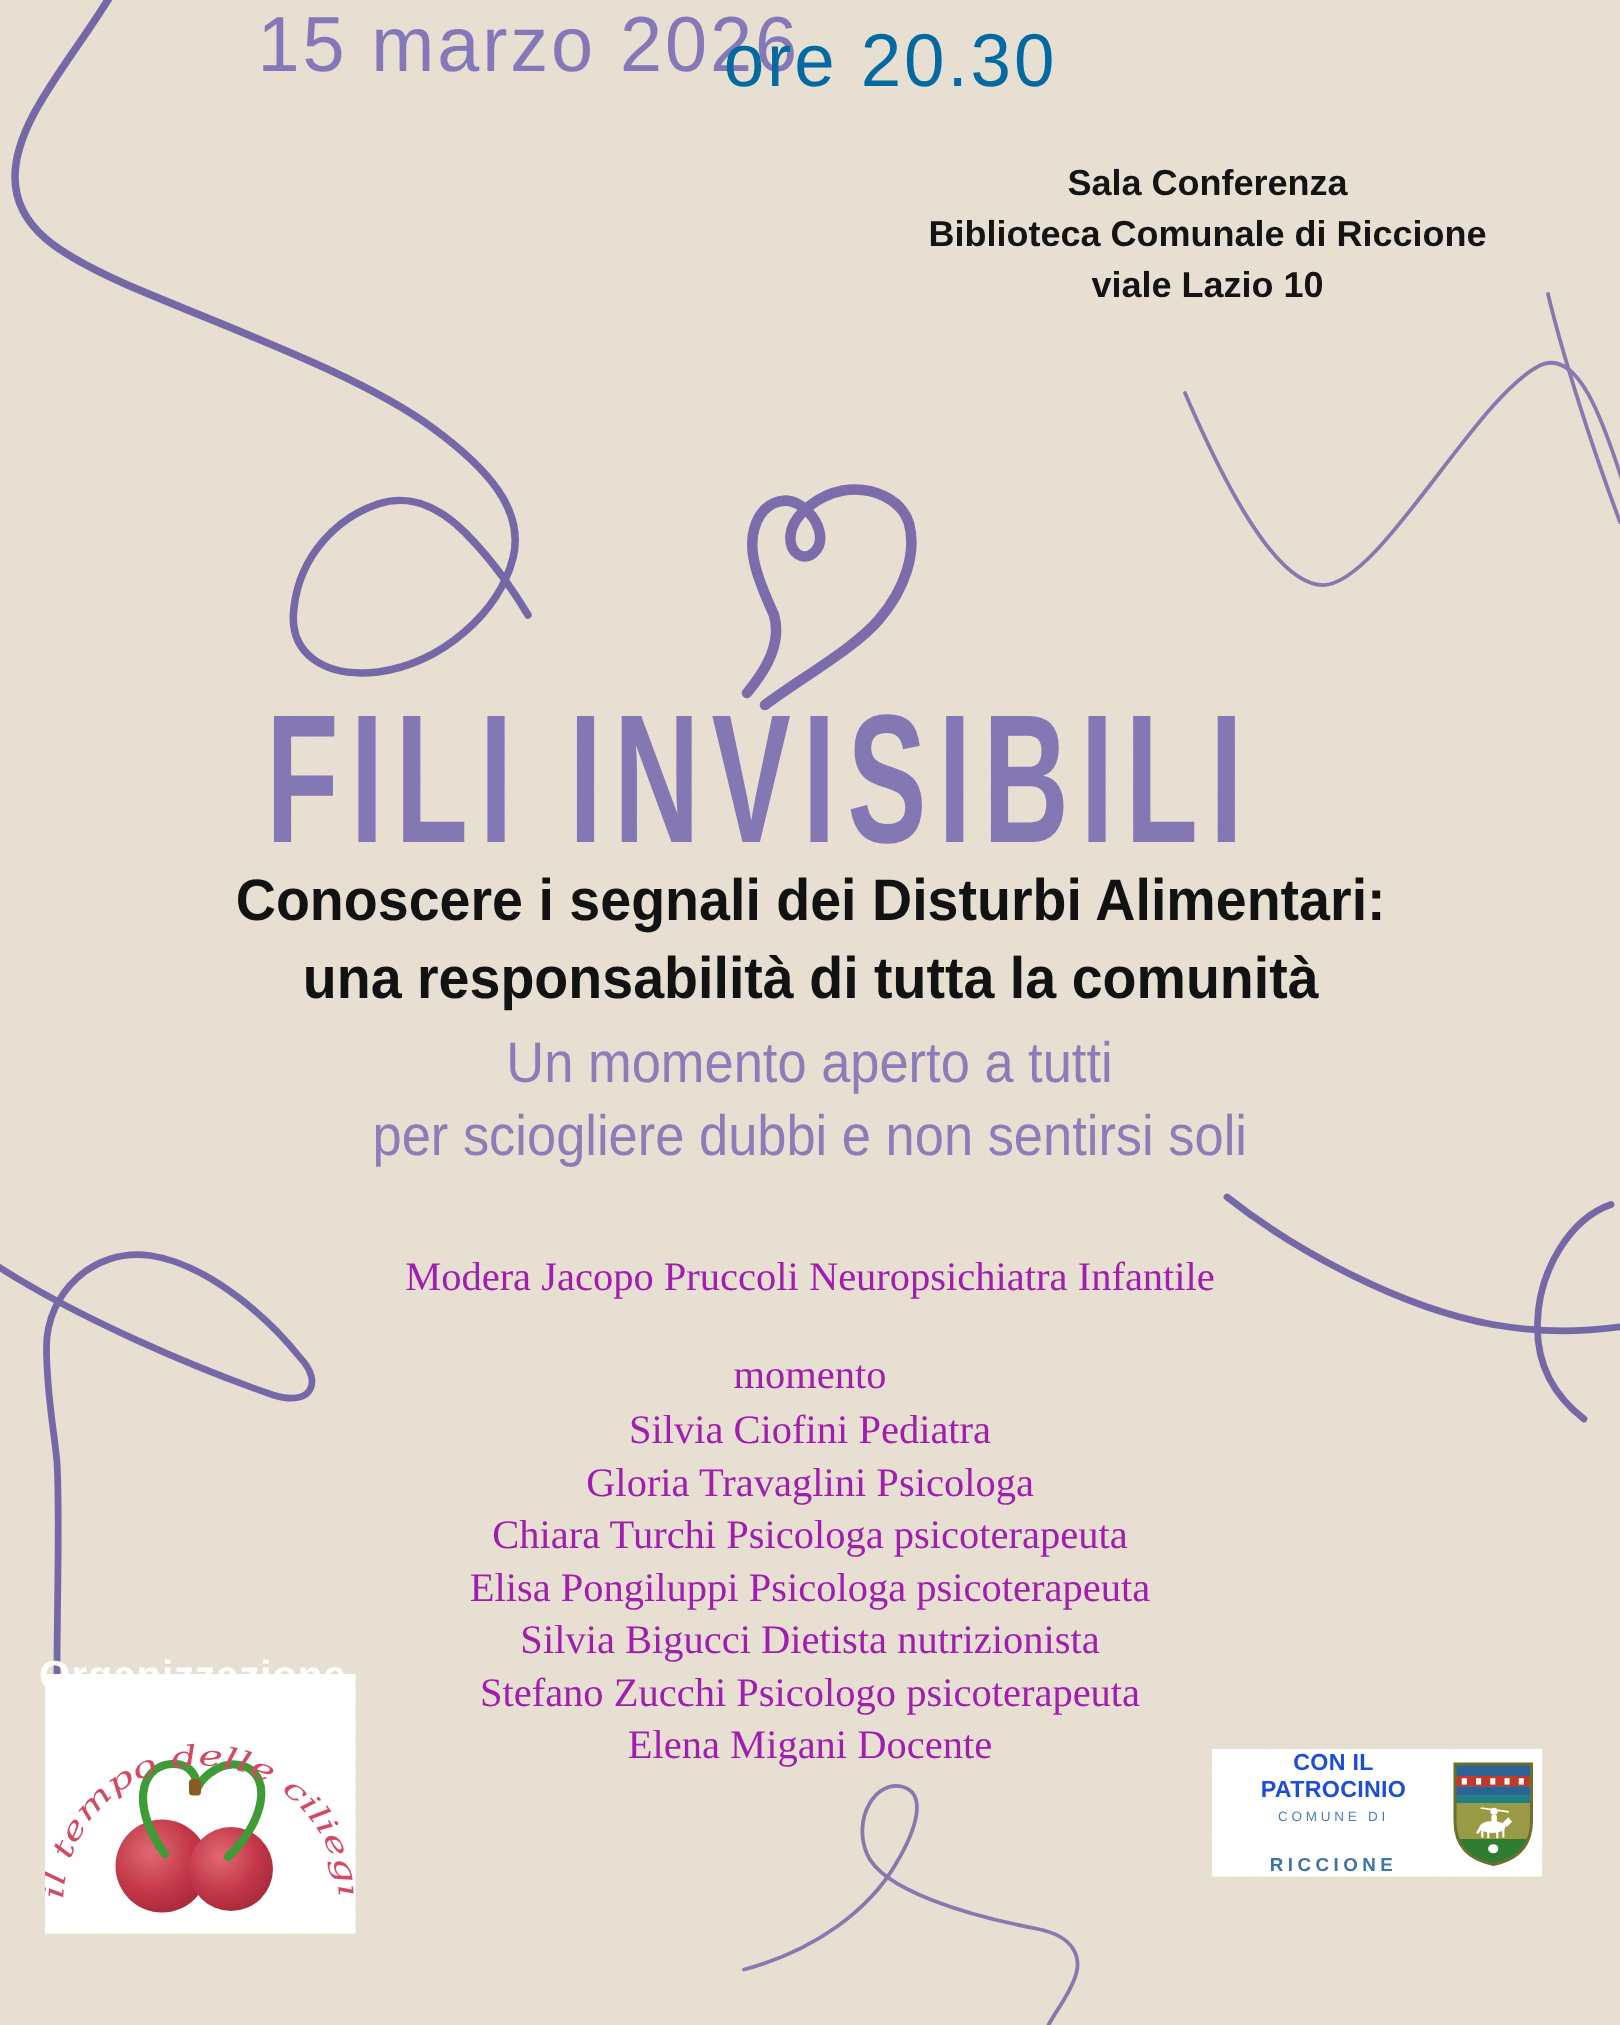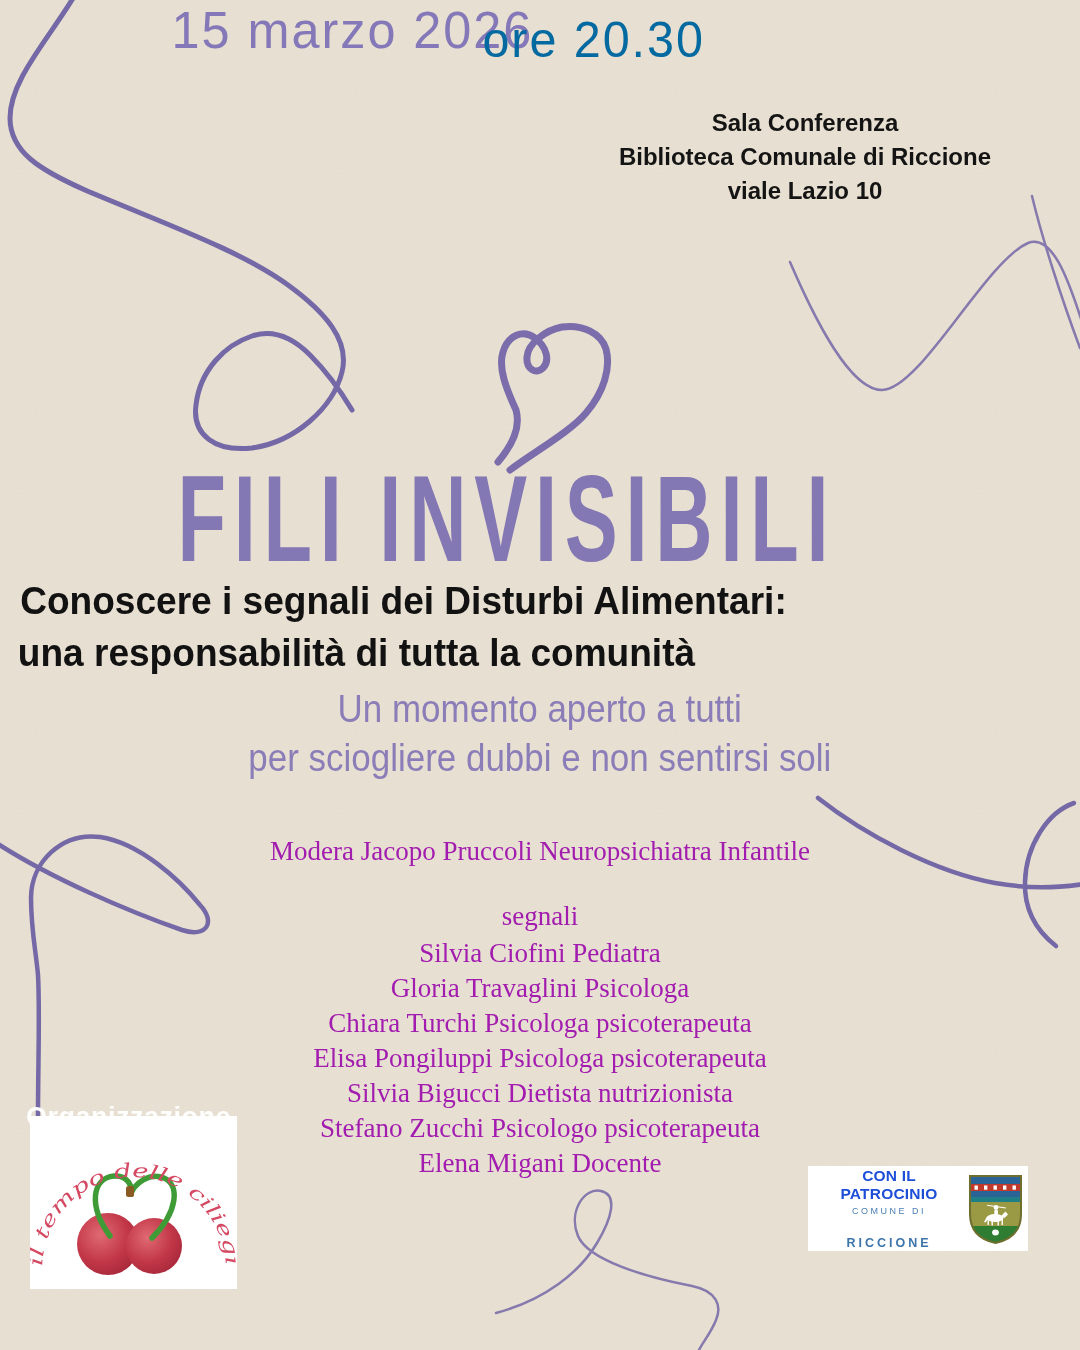--- a/index.html
+++ b/index.html
@@ -17,21 +17,21 @@
   .time-line{left:4px; top:156; width:704px; text-align:right; color:#0369a1; font-weight:500;margin-top:11px;}
   .time-line .stretch{font-size:50px; letter-spacing:2px; transform:scaleX(0.97);}
 
   .venue{left:585px; top:106px; width:440px; text-align:center;
          color:#141414; font-weight:700; font-size:24px; line-height:34px;}
 
   .title{left:0; top:458px; width:908px; text-align:center; color:#8377b4;}
   .title .stretch{font-size:122px; font-weight:700; letter-spacing:12px; margin-right:-12px;
                   transform:scaleX(0.65); line-height:1;}
 
-  .sub{left:0; width:1080px; color:#121212; font-weight:700;}
+  .sub{left:0; width:1080px; text-align:center; color:#121212; font-weight:700;}
   .sub .stretch{font-size:39px; transform:scaleX(0.95);}
   .sub1{top:579px;} .sub2{top:631px;}
 
   .tag{left:0; width:1080px; text-align:center; color:#8b7eb8;}
   .tag .stretch{font-size:38px; transform:scaleX(0.92);}
   .tag1{top:688px;} .tag2{top:737px;}
 
   .serif{font-family:"Liberation Serif", serif; color:#a21caf;}
   .moderator{left:0; top:836px; width:1080px; text-align:center; font-size:27px;}
   .relatori{left:0; top:901px; width:1080px; text-align:center; font-size:27px;}
@@ -101,21 +101,21 @@
     <span class="stretch">Un momento aperto a tutti</span>
   </div>
   <div class="abs sub sub2">
     <span class="stretch">una responsabilità di tutta la comunità</span>
   </div>
   <div class="abs tag tag2">
     <span class="stretch">per sciogliere dubbi e non sentirsi soli</span>
   </div>
 
   <div class="abs serif moderator">Modera Jacopo Pruccoli Neuropsichiatra Infantile</div>
-  <div class="abs serif relatori">segnali</div>
+  <div class="abs serif relatori">momento</div>
   <ul class="abs serif speakers">
     <li>Silvia Ciofini Pediatra</li>
     <li>Gloria Travaglini Psicologa</li>
     <li>Chiara Turchi Psicologa psicoterapeuta</li>
     <li>Elisa Pongiluppi Psicologa psicoterapeuta</li>
     <li>Silvia Bigucci Dietista nutrizionista</li>
     <li>Stefano Zucchi Psicologo psicoterapeuta</li>
     <li>Elena Migani Docente</li>
   </ul>
 

